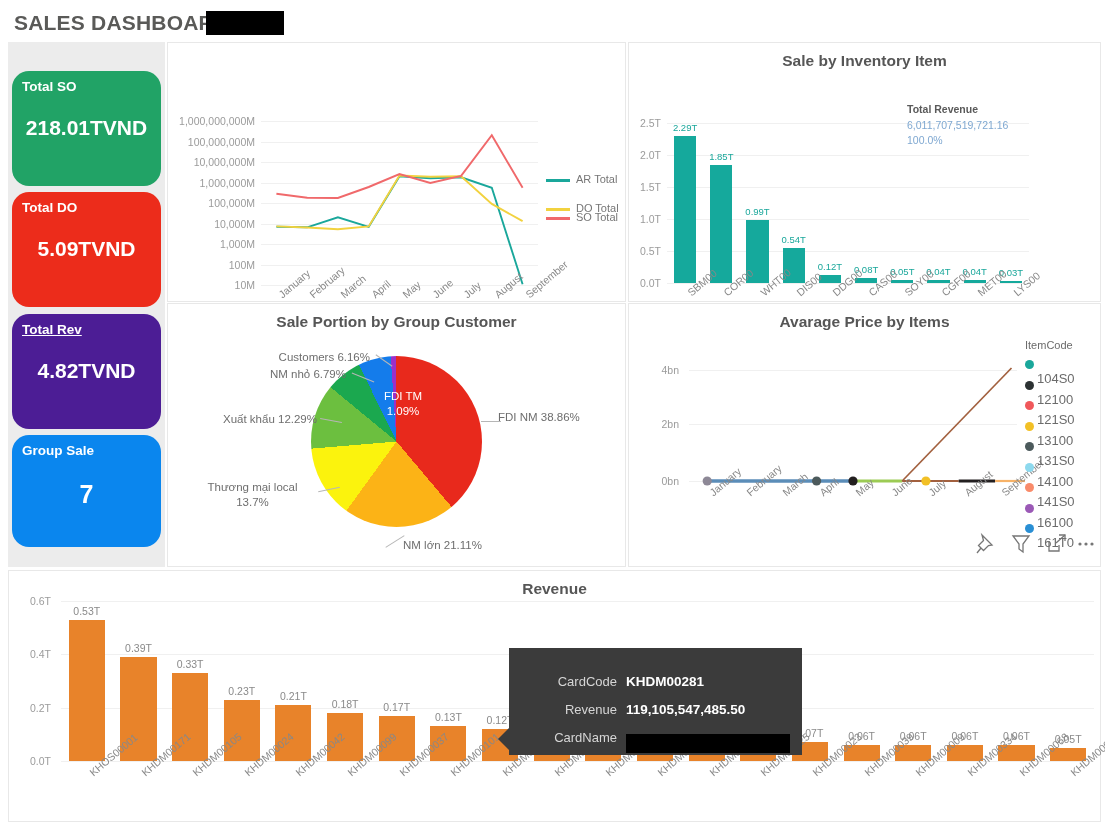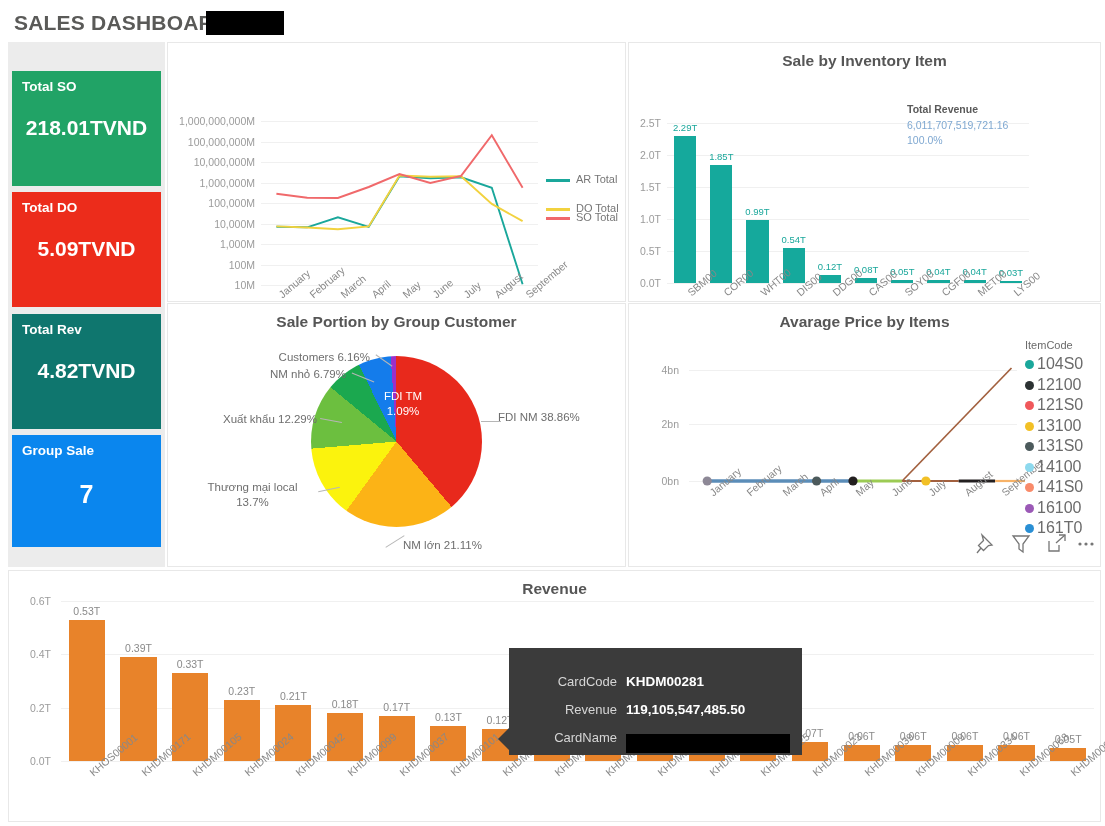--- a/index.html
+++ b/index.html
@@ -36,30 +36,30 @@
     text-align: center; font-size: 15.5px; font-weight: bold; color:#565656;
   }
 
   
   #kpi-col {
     position: absolute; left: 8px; top: 42px; width: 157px; height: 525px;
     background: #ececec;
   }
   .kpi {
     position: absolute; left: 4px; width: 149px;
-    padding: 7px 0 0 10px; color:#fff; overflow:hidden;
+    padding: 7px 0 0 10px; color:#fff; overflow:hidden;border-radius:17px;
   }
   .kpi-label { font-size: 13.5px; font-weight: bold; line-height: 17px; }
   .kpi-value {
     position:absolute; left:0; width:100%; text-align:center;
     font-size: 21px; font-weight: bold;
   }
   #kpi-so   { top: 29px;  height: 115px; background:#21a366; }
   #kpi-do   { top: 150px; height: 115px; background:#ec2c1b; }
-  #kpi-rev  { top: 272px; height: 115px; background:#0f766e; }
+  #kpi-rev  { top: 272px; height: 115px; background:#4c1d95;text-decoration:underline; }
   #kpi-grp  { top: 393px; height: 112px; background:#0a86ee; }
   #kpi-so  .kpi-value { top: 45px; }
   #kpi-do  .kpi-value { top: 45px; }
   #kpi-rev .kpi-value { top: 45px; }
   #kpi-grp .kpi-value { top: 45px; font-size: 25px; }
 
   
   #panel-line1 { left: 167px; top: 42px;  width: 459px; height: 260px; }
   #panel-bar1  { left: 628px; top: 42px;  width: 473px; height: 260px; }
   #panel-pie   { left: 167px; top: 303px; width: 459px; height: 264px; }
@@ -110,21 +110,21 @@
     font-size:11.5px; color:#ffffff; line-height:15px; font-weight:normal;
   }
 
   
   #lg2 { position:absolute; left:396px; top:35px; width:78px; }
   #lg2 .lg2title { font-size:11px; color:#6b6b6b; margin-bottom:4px; }
   .lg2row { height:20.5px; position:relative; }
   .lg2row .dot {
     position:absolute; left:0; top:5px; width:9px; height:9px; border-radius:50%;
   }
-  .lg2row .lbl { position:absolute; left:12px; top:0; font-size:16px; color:#6b6b6b; }
+  .lg2row .lbl { position:absolute; left:12px; top:16px; font-size:13px; color:#6b6b6b; }
 
   
   #panel-icons { position:absolute; left:340px; top:228px; width:128px; height:30px; }
   #panel-icons svg { position:absolute; top:0; }
 
   
   .rbar { position:absolute; background:#e8832a; }
   .rbarlabel {
     position:absolute; font-size:10.5px; color:#8a8a8a; text-align:center;
     white-space:nowrap; transform:translateX(-50%);

